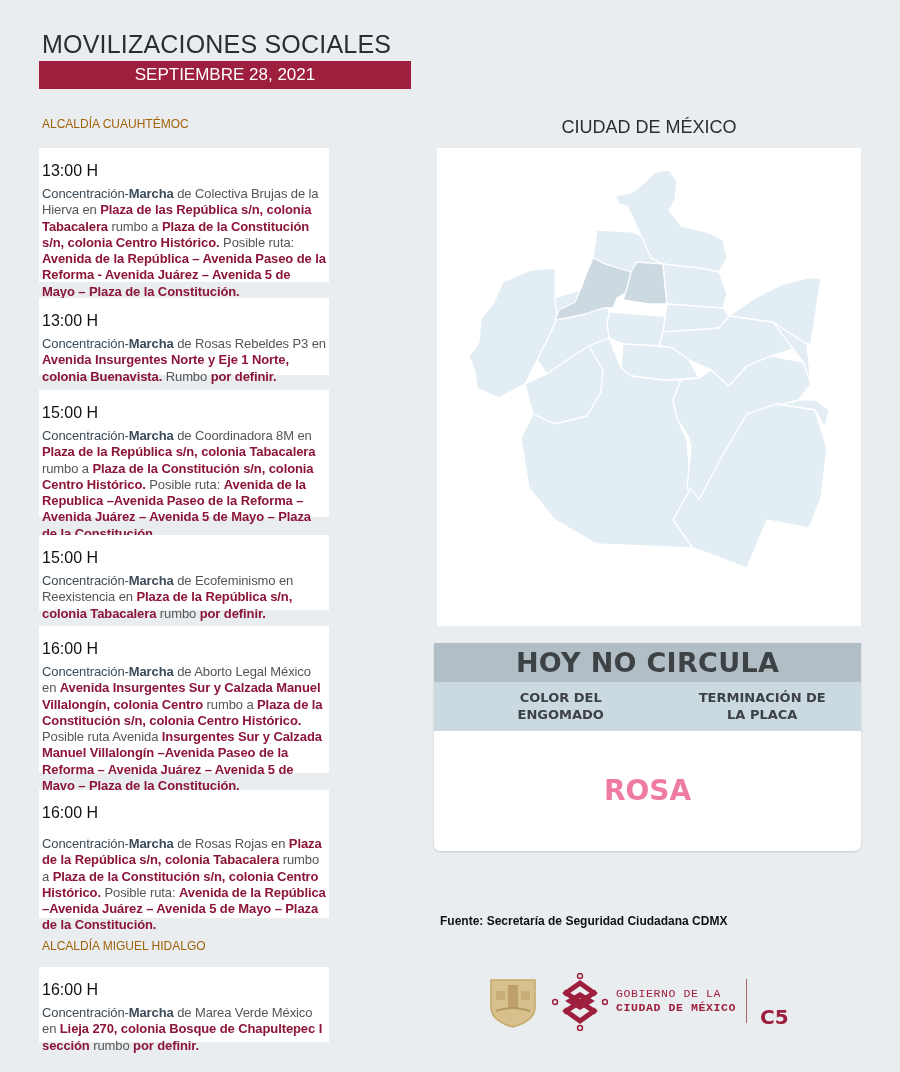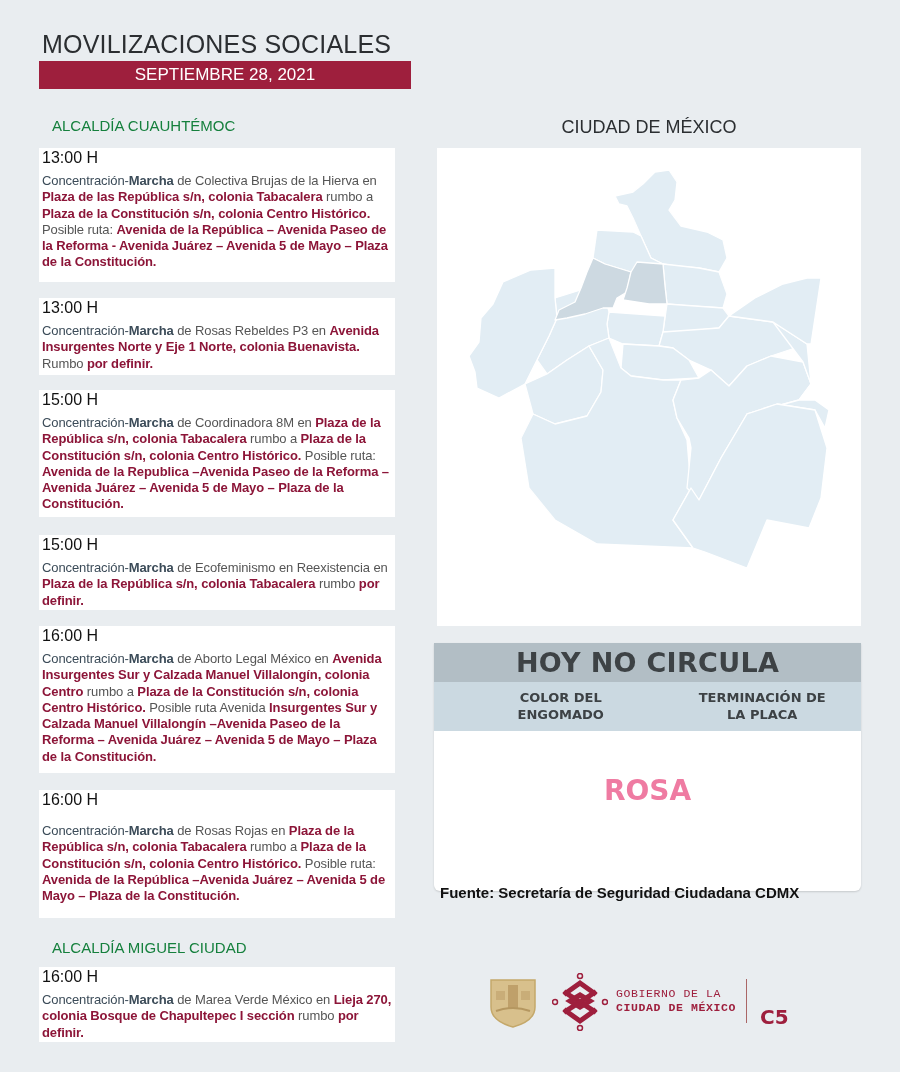--- a/index.html
+++ b/index.html
@@ -2,57 +2,57 @@
 <html><head>
 <meta charset="utf-8">
 <style>
   * { box-sizing: border-box; margin: 0; padding: 0; }
   html, body { width: 900px; height: 1072px; overflow: hidden; }
   body { background: #e9edf0; font-family: "Liberation Sans", sans-serif; color: #333; position: relative; }
 
   .title { position: absolute; left: 42px; top: 30px; font-size: 25px; color: #2b2e31; letter-spacing: 0.2px; white-space: nowrap; }
   .date-bar { position: absolute; left: 39px; top: 61px; width: 372px; height: 28px; background: #9e1f3d; color: #fff; font-size: 17px; text-align: center; line-height: 28px; }
 
-  .section-h { position: absolute; left: 52px; font-size: 15px; color: #15803d; white-space: nowrap; }
+  .section-h { position: absolute; left: 42px; font-size: 12px; color: #a16207; white-space: nowrap; }
 
-  .card { position: absolute; left: 39px; width: 356px; background: #fff; padding: 1px 3px 4px 3px; }
+  .card { position: absolute; left: 39px; width: 290px; background: #fff; padding: 14px 3px 4px 3px; }
   .card .time { font-size: 16px; color: #111; margin-bottom: 6px; line-height: 18px; }
   .card .body { font-size: 13px; line-height: 16.3px; color: #555; letter-spacing: -0.1px; }
   .card .body .k { color: #3b4b58; font-weight: normal; }
   .card .body .r { color: #8c1538; font-weight: bold; }
 
   .map-title { position: absolute; left: 437px; width: 424px; top: 117px; text-align: center; font-size: 18px; color: #2b2e31; }
   .map-card { position: absolute; left: 437px; top: 148px; width: 424px; height: 478px; background: #fff; }
   .map-card svg { position: absolute; left: 0; top: 0; }
 
-  .hnc { position: absolute; left: 434px; top: 643px; width: 427px; height: 248px; background: #fff; border-radius: 0 0 6px 6px; box-shadow: 0 1px 2px rgba(0,0,0,0.15); overflow: hidden; }
+  .hnc { position: absolute; left: 434px; top: 643px; width: 427px; height: 208px; background: #fff; border-radius: 0 0 6px 6px; box-shadow: 0 1px 2px rgba(0,0,0,0.15); overflow: hidden; }
   .hnc-head { height: 39px; background: #b2bec5; text-align: center; font-family: "DejaVu Sans", sans-serif; font-weight: bold; font-size: 27px; color: #3d4245; line-height: 39px; letter-spacing: 0.3px; }
   .hnc-sub { height: 49px; background: #cbd9e1; display: flex; padding-left: 42px; }
   .hnc-sub div { flex: 1; text-align: center; font-family: "DejaVu Sans", sans-serif; font-weight: bold; font-size: 13px; color: #3d4245; line-height: 17px; padding-top: 7px; }
   .hnc-vals { display: flex; height: 118px; align-items: center; gap: 32px; }
   .hnc-vals div { flex: 1; text-align: center; font-family: "DejaVu Sans", sans-serif; font-weight: bold; }
   .hnc-color { color: #ef7ba2; font-size: 28px; }
   .hnc-plate { color: #3a3d40; font-size: 44px; }
 
-  .source { position: absolute; left: 440px; top: 884px; font-size: 15px; font-weight: bold; color: #111; }
+  .source { position: absolute; left: 440px; top: 914px; font-size: 12px; font-weight: bold; color: #111; }
 
   .logos { position: absolute; left: 488px; top: 975px; height: 55px; width: 310px; }
   .gov-text { position: absolute; left: 128px; top: 12px; font-family: Liberation Mono, monospace; font-size: 11.5px; color: #9e1f3d; line-height: 14px; letter-spacing: 0.6px; white-space: nowrap; }
   .gov-text .l2 { font-weight: bold; }
   .divider { position: absolute; left: 258px; top: 4px; width: 1px; height: 44px; background: #a66; }
   .c5 { position: absolute; left: 272px; top: 30px; font-family: "DejaVu Sans", sans-serif; font-weight: bold; font-size: 20px; color: #9e1f3d; }
 </style>
 </head>
 <body>
 
 <div class="title">MOVILIZACIONES SOCIALES</div>
 <div class="date-bar">SEPTIEMBRE 28, 2021</div>
 
 <div class="section-h" style="top:117px;">ALCALDÍA CUAUHTÉMOC</div>
-<div class="section-h" style="top:939px;">ALCALDÍA MIGUEL CIUDAD</div>
+<div class="section-h" style="top:939px;">ALCALDÍA MIGUEL HIDALGO</div>
 
 <div class="card" style="top:148px;height:134px;">
   <div class="time">13:00 H</div>
   <div class="body"><span class="k">Concentración-</span><span class="k" style="font-weight: bold;">Marcha</span><span> de Colectiva Brujas de la Hierva en </span><span class="r">Plaza de las República s/n, colonia Tabacalera</span><span> rumbo a </span><span class="r">Plaza de la Constitución s/n, colonia Centro Histórico.</span><span> Posible ruta: </span><span class="r">Avenida de la República – Avenida Paseo de la Reforma - Avenida Juárez – Avenida 5 de Mayo – Plaza de la Constitución.</span></div>
 </div>
 <div class="card" style="top:298px;height:77px;">
   <div class="time">13:00 H</div>
   <div class="body"><span class="k">Concentración-</span><span class="k" style="font-weight: bold;">Marcha</span><span> de Rosas Rebeldes P3 en </span><span class="r">Avenida Insurgentes Norte y Eje 1 Norte, colonia Buenavista.</span><span> Rumbo </span><span class="r">por definir.</span></div>
 </div>
 <div class="card" style="top:390px;height:127px;">

